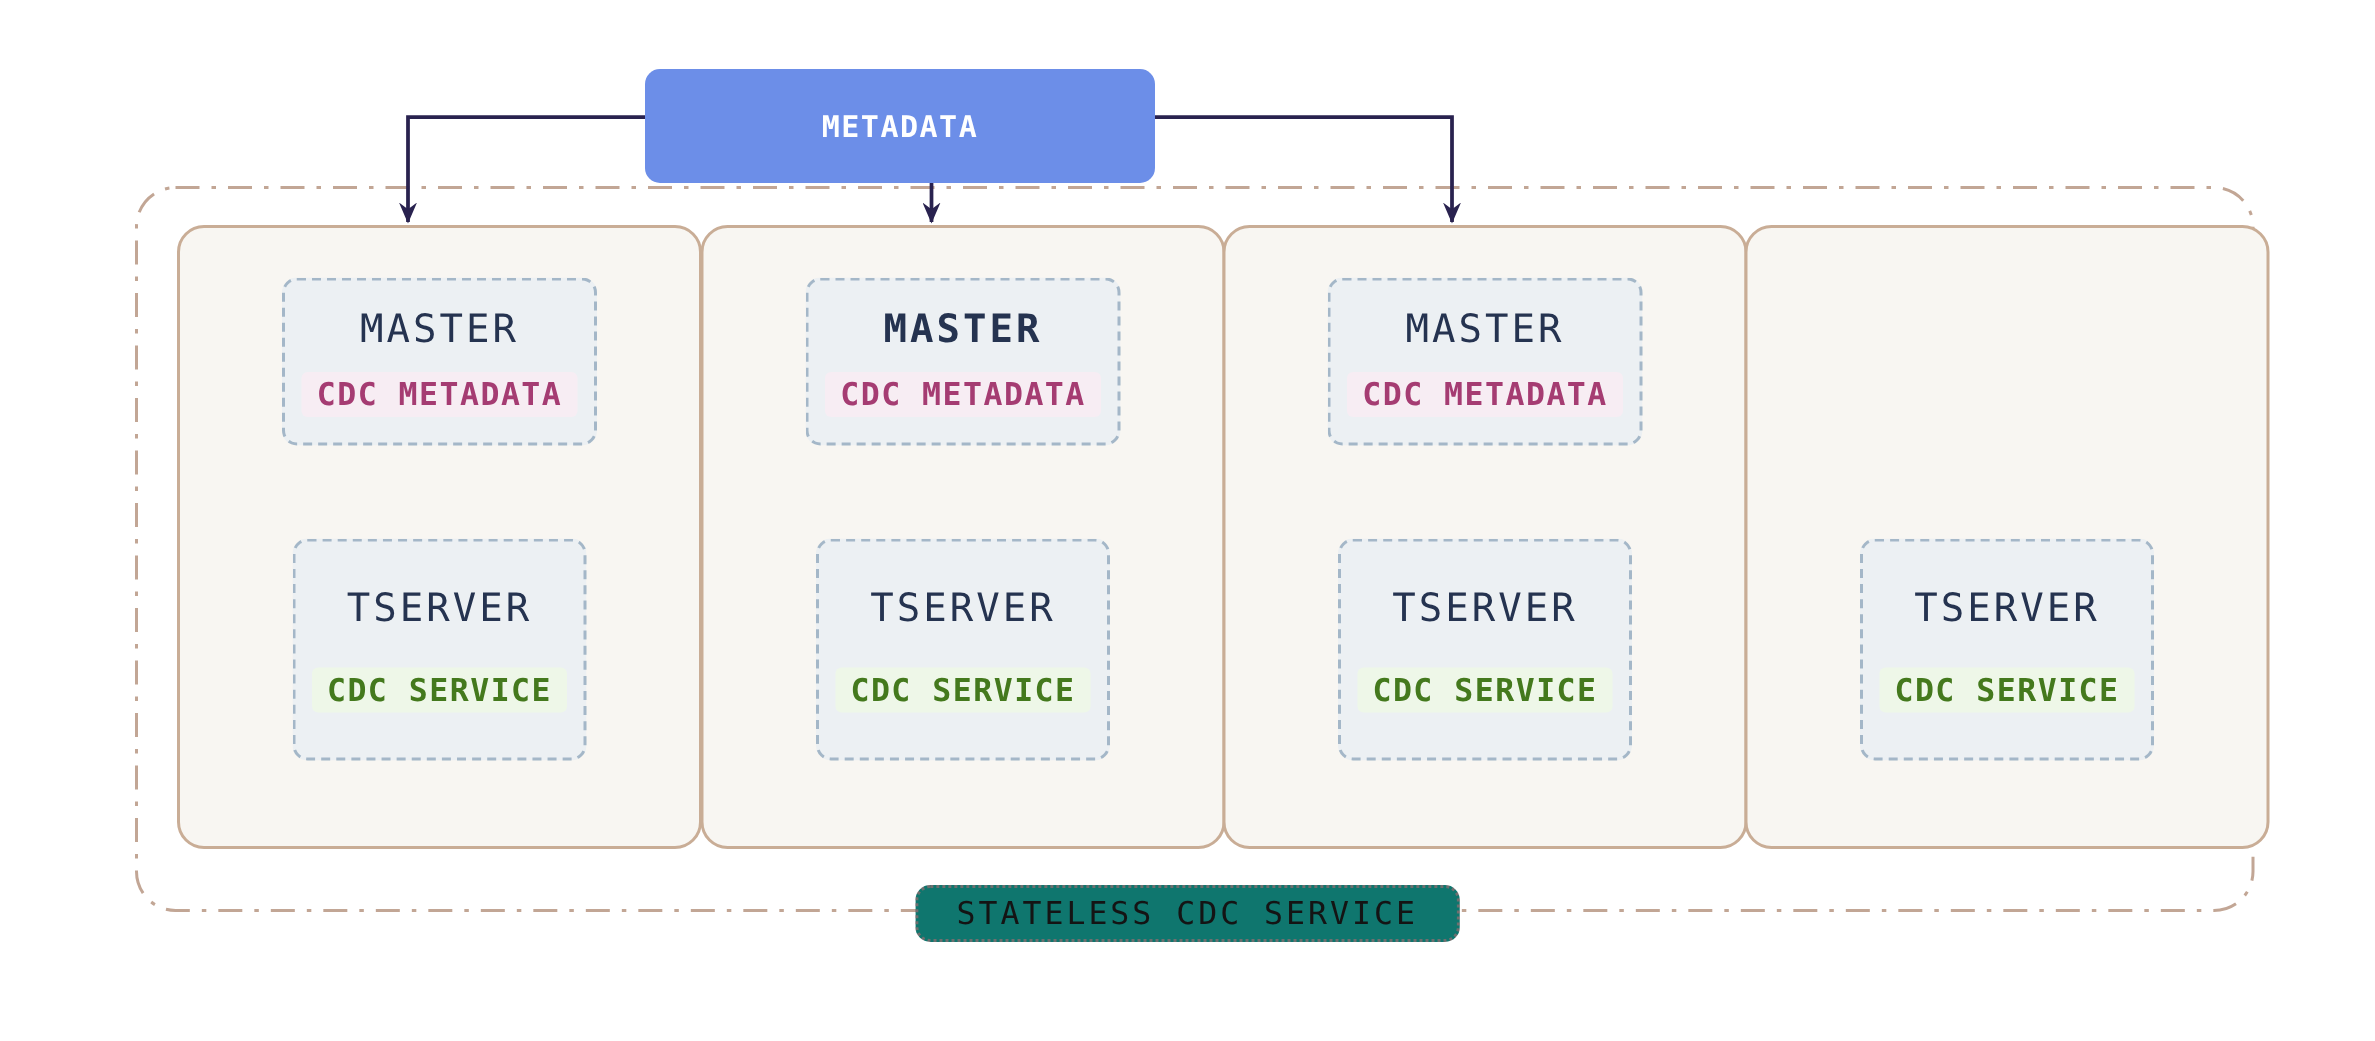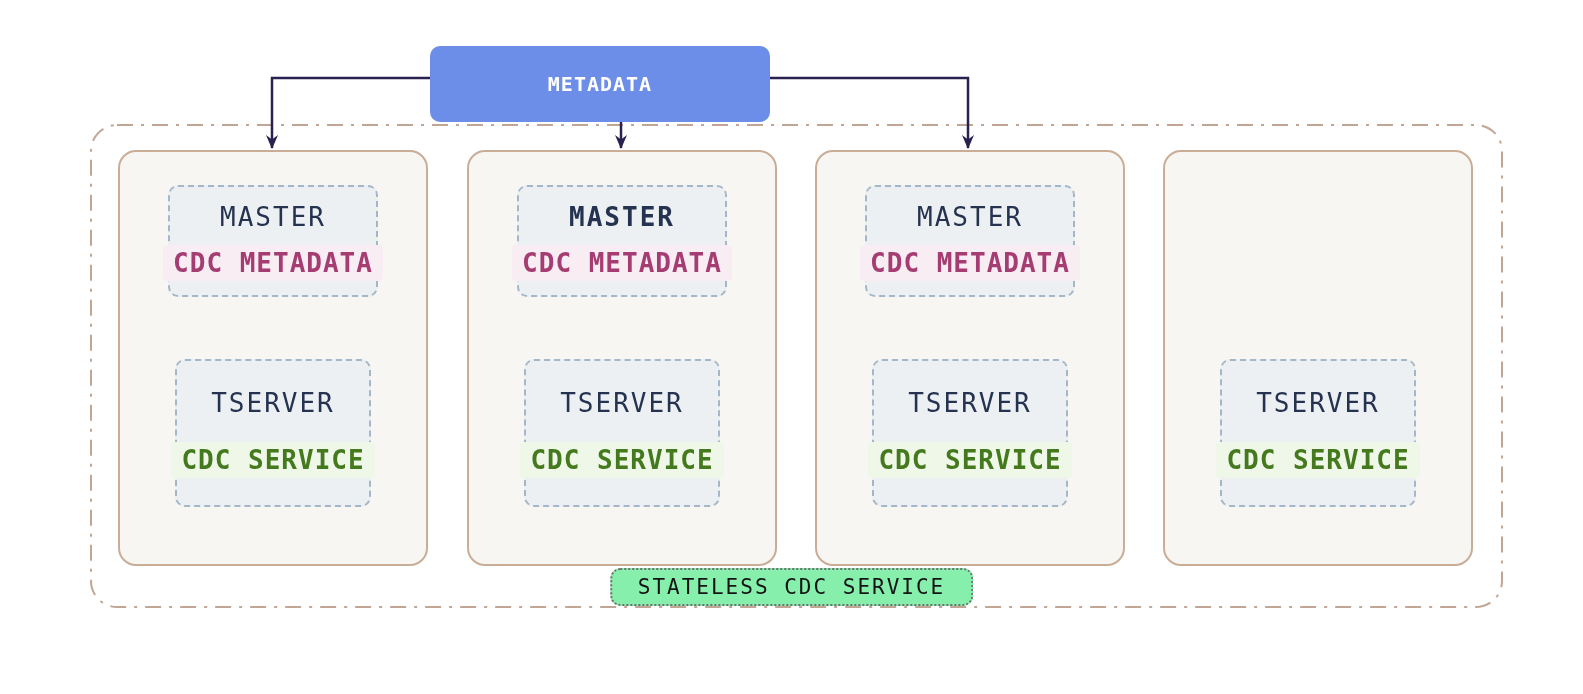--- a/index.html
+++ b/index.html
@@ -31,21 +31,21 @@
 
   .raft-box{
     position:absolute;z-index:3;left:430px;top:46px;width:340px;height:76px;
     background:var(--raft-blue);border-radius:10px;
     display:flex;flex-direction:column;align-items:center;justify-content:center;
     color:#FFFFFF;font-weight:bold;font-size:20px;line-height:27px;letter-spacing:1px;
     text-align:center;
   }
 
   .node{
-    position:absolute;z-index:2;top:150px;width:310px;height:416px;
+    position:absolute;z-index:2;top:150px;width:350px;height:416px;
     background:var(--node-fill);border:2px solid var(--node-border);border-radius:18px;
   }
   .node-1{left:118px;}
   .node-2{left:467px;}
   .node-3{left:815px;}
   .node-4{left:1163px;}
 
   .inner-box{
     position:absolute;left:50%;transform:translateX(-50%);
     background:var(--inner-fill);border:2px dashed var(--inner-border);border-radius:10px;
@@ -53,29 +53,29 @@
   }
   .master-box{top:33px;width:210px;height:112px;gap:13px;}
   .tserver-box{top:207px;width:196px;height:148px;gap:24px;}
 
   .inner-label{
     color:var(--navy-text);font-size:26px;letter-spacing:2px;font-weight:normal;white-space:nowrap;
   }
   .inner-label.bold{font-weight:bold;}
 
   .badge{
-    font-size:26px;font-weight:bold;letter-spacing:1px;white-space:nowrap;
+    font-size:21px;font-weight:bold;letter-spacing:1px;white-space:nowrap;
     padding:3px 10px;border-radius:4px;
   }
   .badge-metadata{color:var(--metadata-text);background:var(--metadata-bg);}
   .badge-service{color:var(--service-text);background:var(--service-bg);}
 
   .container-label{
-    position:absolute;z-index:3;left:50%;top:568px;transform:translateX(-50%);
-    background:#86efac;border:2px dotted var(--label-border);border-radius:10px;
+    position:absolute;z-index:3;left:50%;top:590px;transform:translateX(-50%);
+    background:#0f766e;border:2px dotted var(--label-border);border-radius:10px;
     padding:5px 26px;font-size:21px;letter-spacing:2px;color:var(--label-text);
     white-space:nowrap;
   }
 </style>
 </head>
 <body>
 
 <div class="canvas">
 
   <svg class="wires" width="1583" height="694" viewBox="0 0 1583 694">

